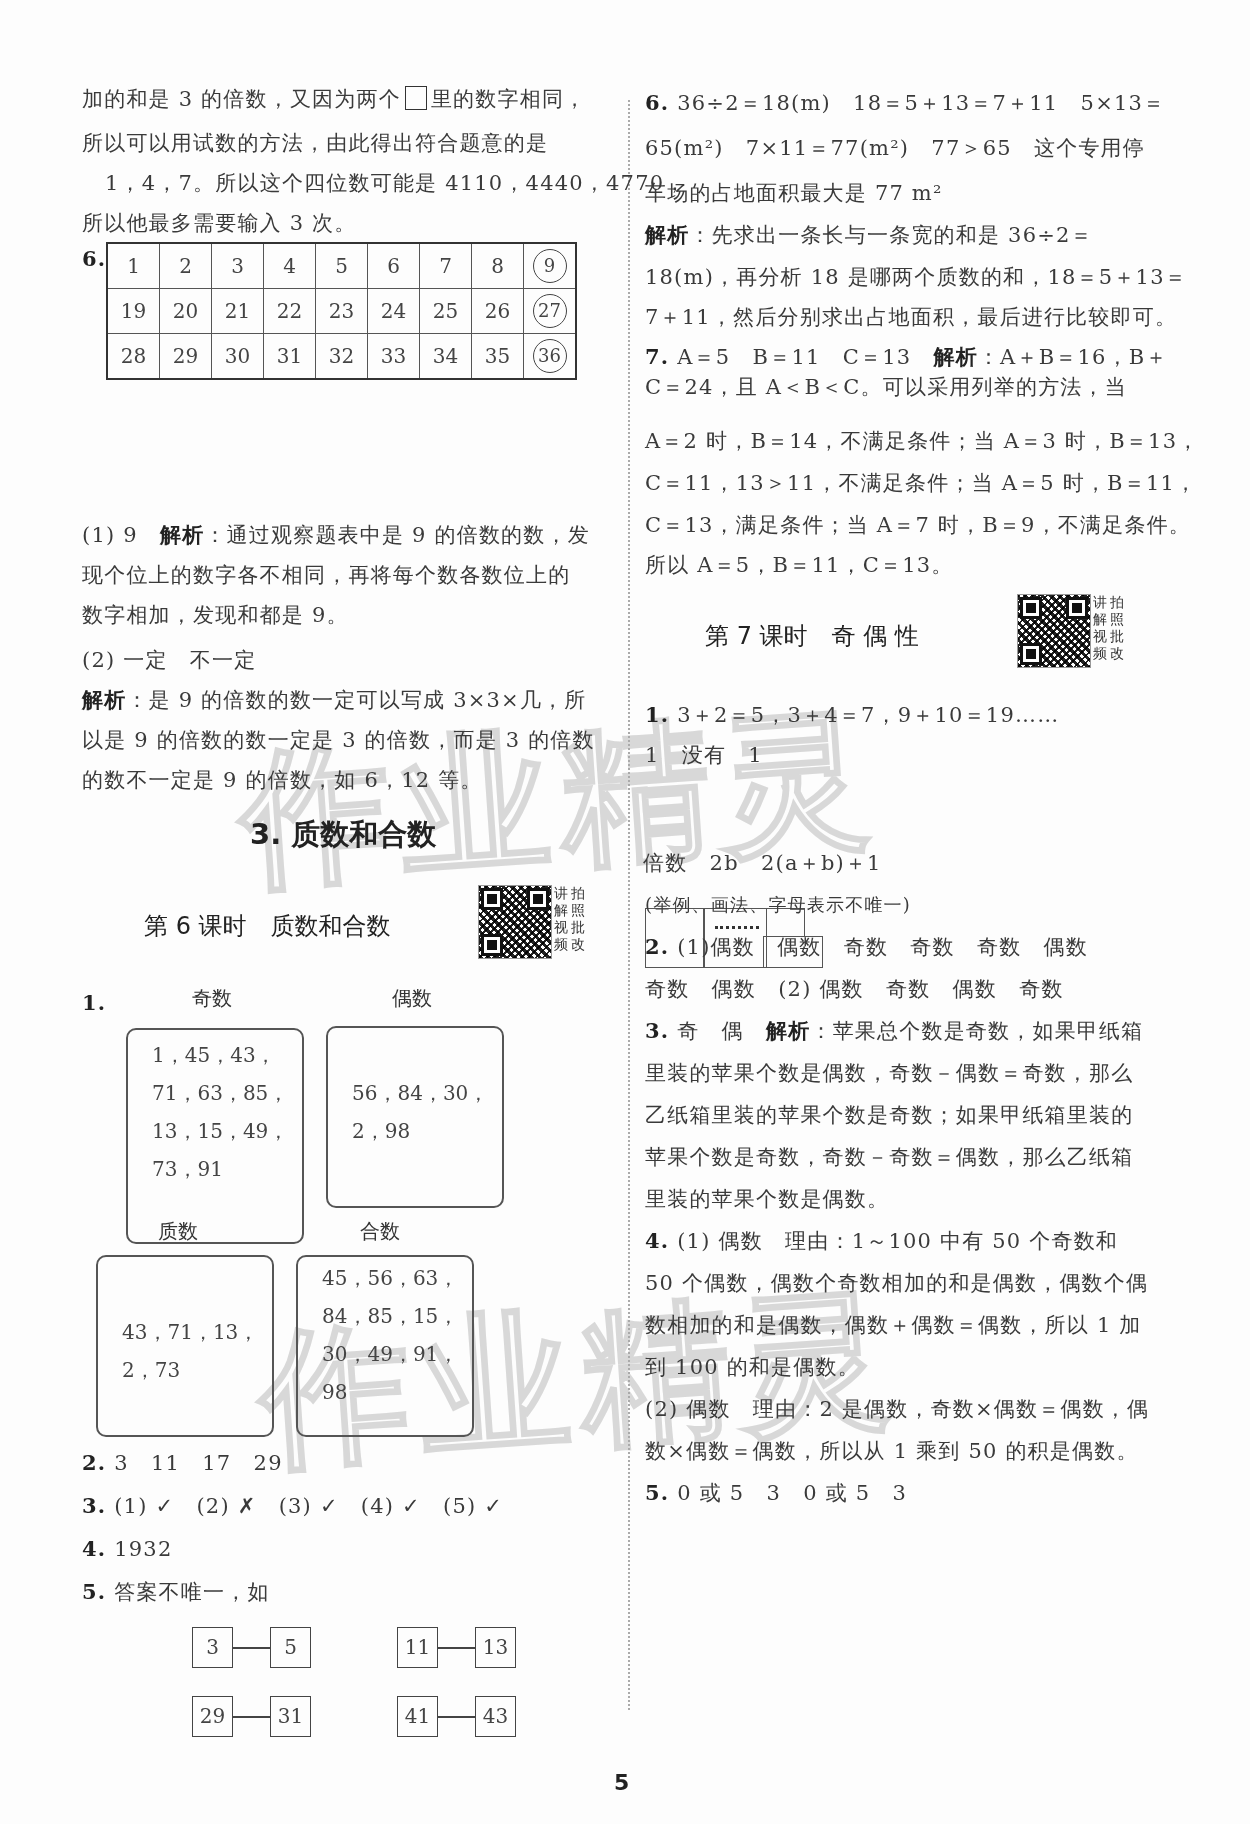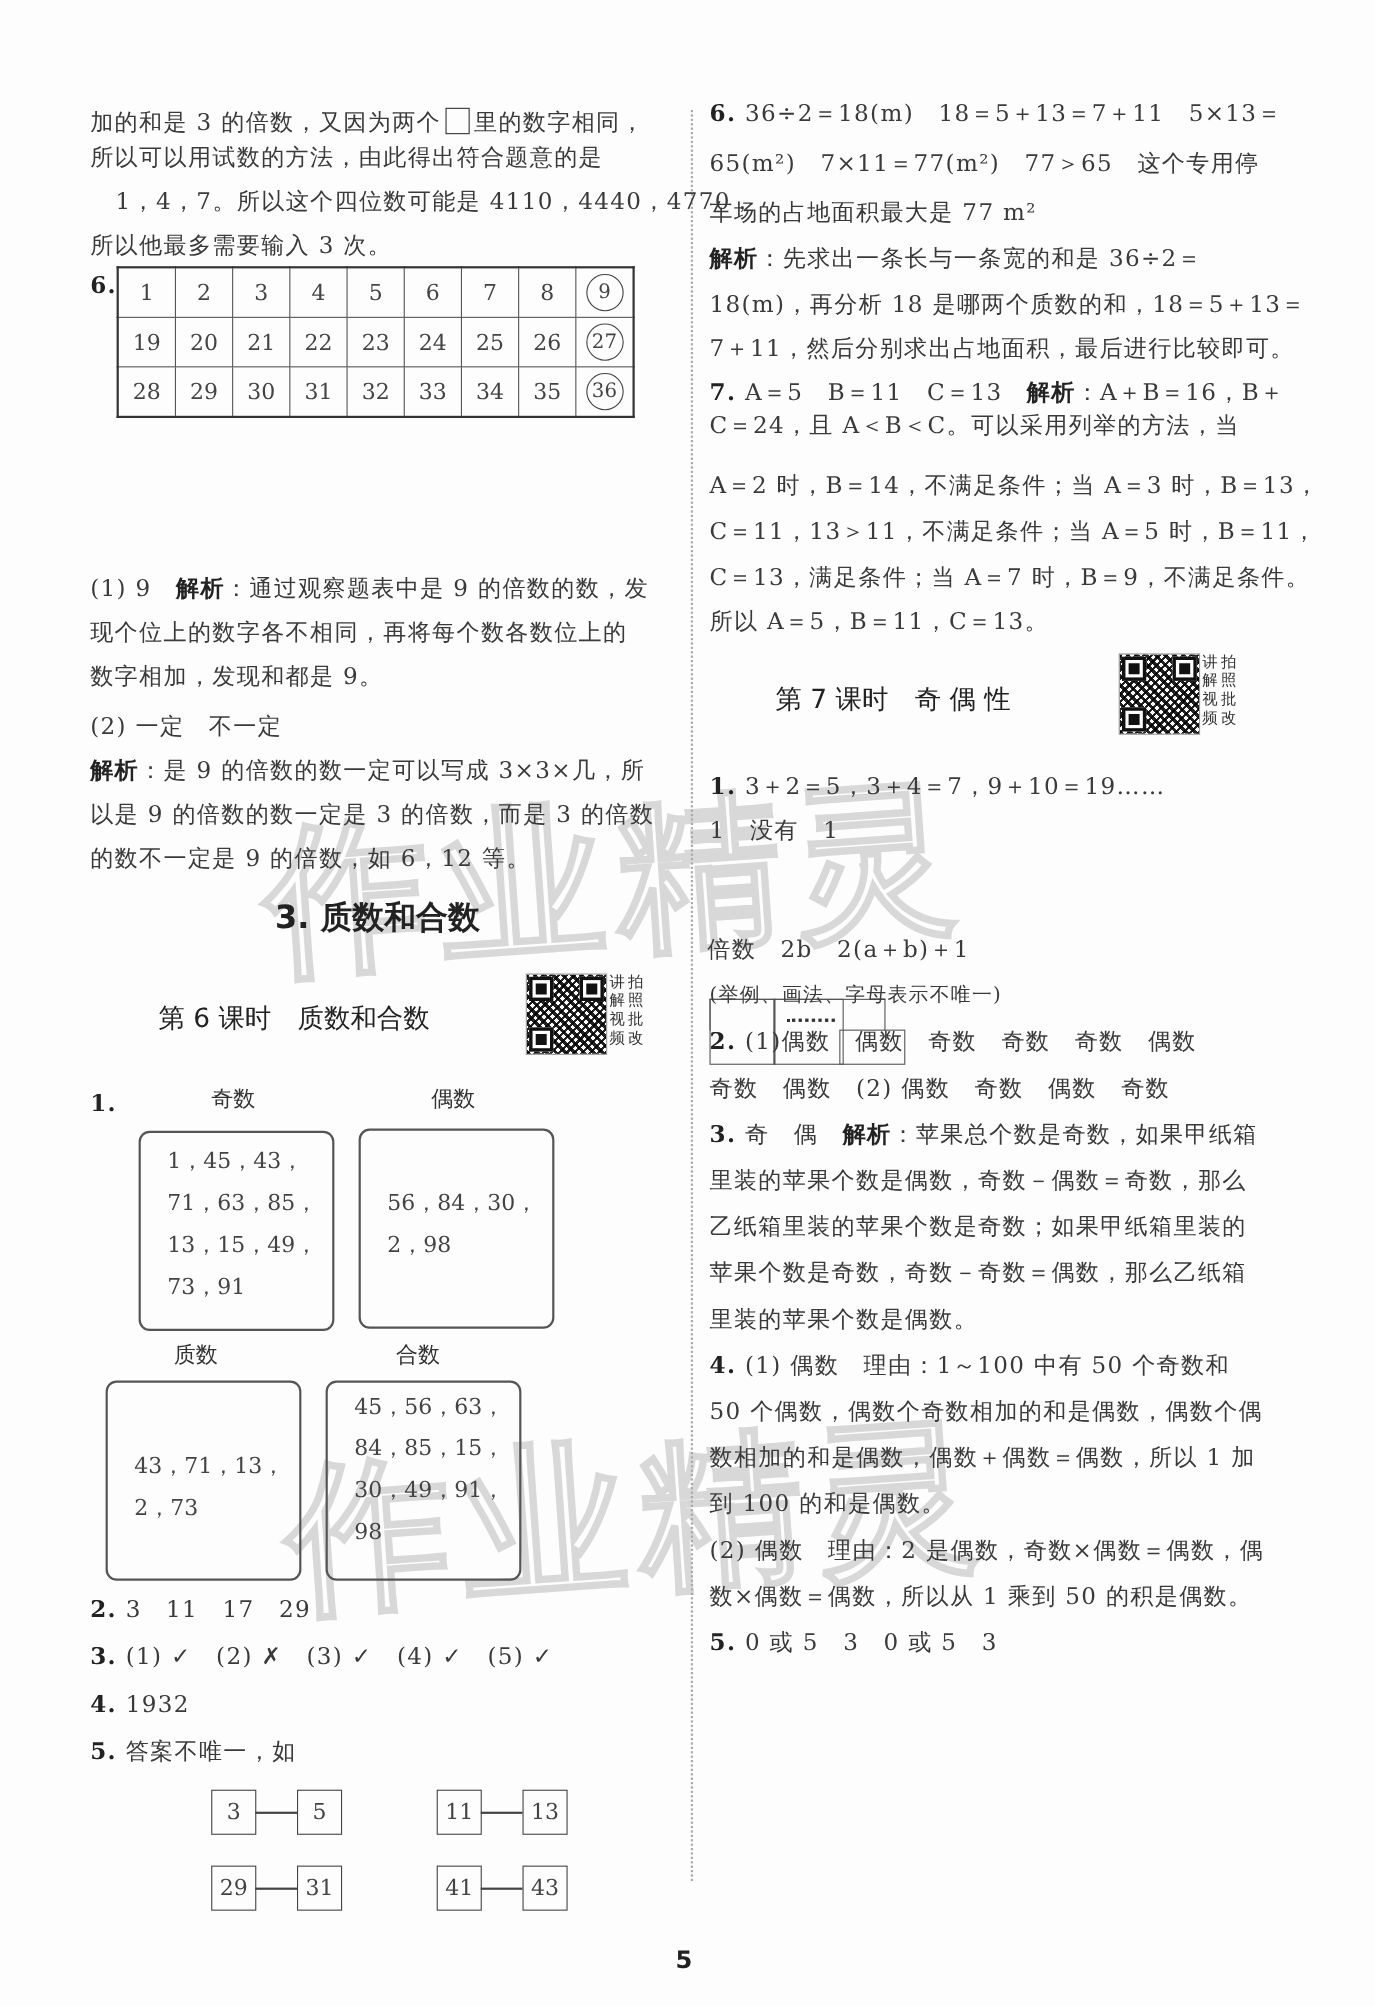--- a/index.html
+++ b/index.html
@@ -36,21 +36,21 @@
 </style>
 </head>
 <body>
 
 <div class="wm" style="left:240px; top:700px;">作业精灵</div>
 <div class="wm" style="left:260px; top:1280px;">作业精灵</div>
 
 <div class="divider"></div>
 
 <div class="col left">
-  <div class="line" style="top:96px;text-align:right;"><span>加的和是 3 的倍数，又因为两个</span><span class="sq"></span><span>里的数字相同，</span></div>
+  <div class="line" style="top:84px;text-align:right;"><span>加的和是 3 的倍数，又因为两个</span><span class="sq"></span><span>里的数字相同，</span></div>
   <div class="line" style="top:128px;">所以可以用试数的方法，由此得出符合题意的是</div>
   <div class="line" style="top:168px;margin-left:23px;">1，4，7。所以这个四位数可能是 4110，4440，4770，</div>
   <div class="line" style="top:208px;">所以他最多需要输入 3 次。</div>
 
   <div class="line num" style="top:244px; left:0;">6.</div>
   <table class="grid" style="left:24px; top:242px;">
     <tbody>
         <tr>
           <td>1</td>
           <td>2</td>
@@ -100,21 +100,21 @@
   <div class="h-lesson" style="left:62px; top:910px;">第 6 课时　质数和合数</div>
   <div class="qr" style="left:396px; top:885px;">
     <div class="fin" style="left:2px; top:2px;"></div>
       <div class="fin" style="right:2px; top:2px;"></div>
       <div class="fin" style="left:2px; bottom:2px;"></div>
   </div>
   <div class="qr-text" style="left:472px; top:885px;"><span>讲</span><span>拍</span><span>解</span><span>照</span><span>视</span><span>批</span><span>频</span><span>改</span></div>
 
   <div class="line num" style="top:988px; left:0;">1.</div>
   <div class="box-label" style="left:110px; top:985px;">奇数</div>
-  <div class="box" style="left:44px; top:1028px; width:178px; height:182px;">
+  <div class="box" style="left:44px; top:1028px; width:178px; height:216px;">
     <div>1，45，43，</div>
       <div>71，63，85，</div>
       <div>13，15，49，</div>
       <div>73，91</div>
   </div>
   <div class="box-label" style="left:310px; top:985px;">偶数</div>
   <div class="box" style="left:244px; top:1026px; width:178px; height:182px; padding-top:46px;">
     <div>56，84，30，</div>
       <div>2，98</div>
   </div>

